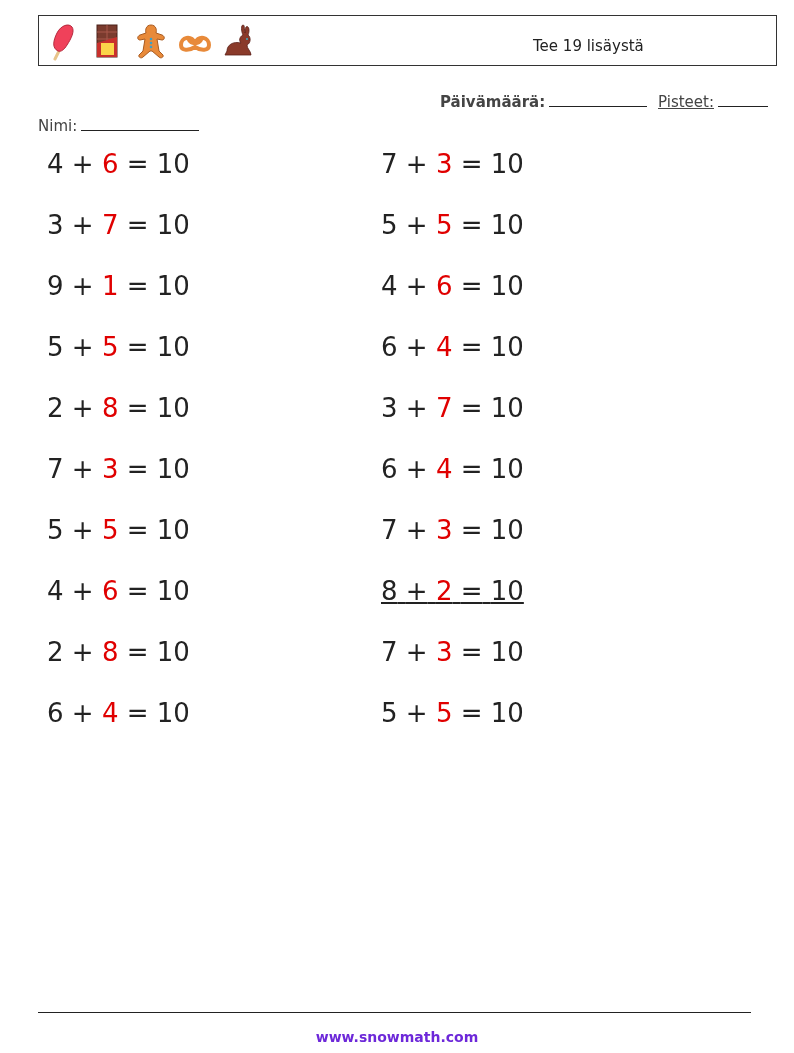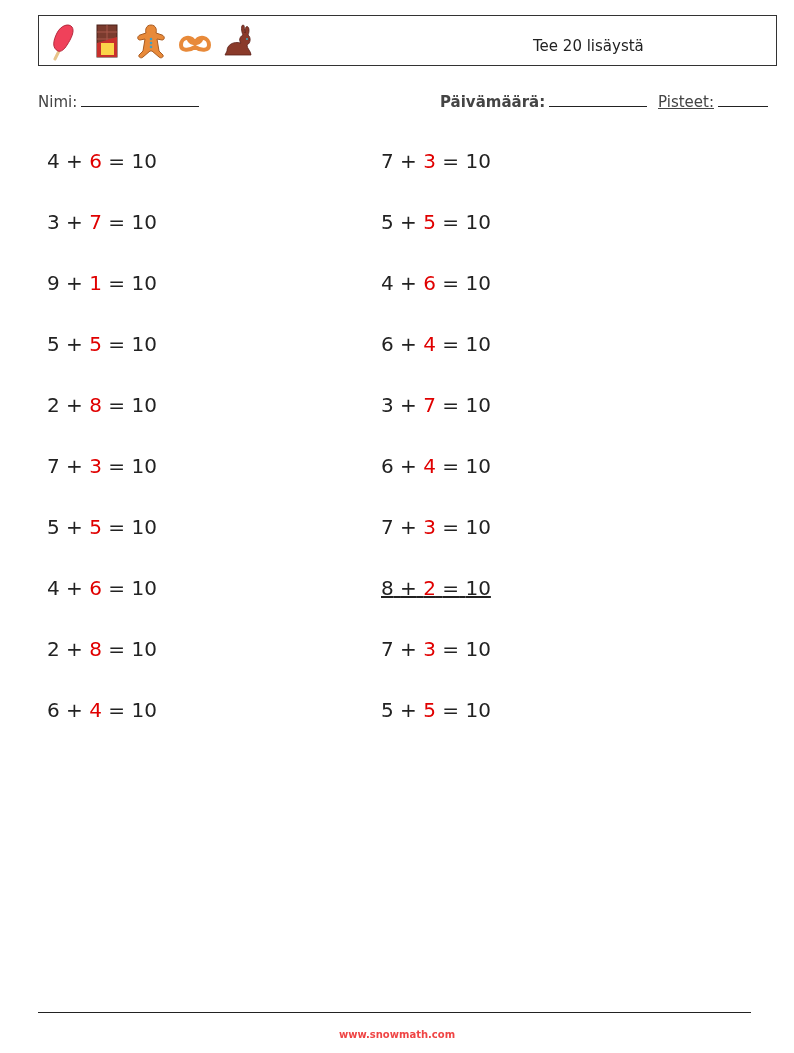--- a/index.html
+++ b/index.html
@@ -3,24 +3,24 @@
 <meta charset="utf-8">
 <style>
   html, body { margin: 0; padding: 0; background: #ffffff; }
   body { width: 794px; height: 1053px; position: relative; font-family: "DejaVu Sans", "Liberation Sans", sans-serif; color: #222; }
   .header-box { position: absolute; left: 38px; top: 15px; width: 739px; height: 51px; border: 1px solid #333; box-sizing: border-box; }
   .icons { position: absolute; left: 6px; top: 4px; height: 42px; display: flex; align-items: center; gap: 8px; }
   .icon { width: 36px; height: 40px; display: inline-block; }
   .title { position: absolute; left: 494px; top: 0; height: 51px; line-height: 60px; font-size: 15px; color: #222; }
   .meta { position: absolute; top: 92px; font-size: 15px; color: #444; white-space: nowrap; }
   .meta .line { display: inline-block; border-bottom: 1px solid #222; vertical-align: baseline; height: 14px; margin-left: 4px; }
-  .problem { position: absolute; font-size: 20px; color: #222; white-space: nowrap; }
+  .problem { position: absolute; font-size: 26px; color: #222; white-space: nowrap; }
   .problem .ans { color: #e00000; }
   .footer-line { position: absolute; left: 38px; top: 1012px; width: 713px; height: 0; border-top: 1.5px solid #222; }
-  .footer { position: absolute; left: 0; width: 794px; top: 1029px; text-align: center; font-size: 10px; font-weight: bold; color: #ef4444; }
+  .footer { position: absolute; left: 0; width: 794px; top: 1029px; text-align: center; font-size: 14px; font-weight: bold; color: #6d28d9; }
 </style>
 </head>
 <body>
 
 <div class="header-box">
   <div class="icons">
     <svg class="icon" viewBox="0 0 36 40">
       <line x1="10" y1="38" x2="15" y2="28" stroke="#e8c48a" stroke-width="3" stroke-linecap="round"></line>
       <path d="M13 30 C7 27 8 20 12 12 C16 4 24 2 27 6 C30 10 26 18 22 24 C19 29 16 31 13 30 Z" fill="#f0415a" stroke="#b52a3e" stroke-width="1"></path>
     </svg>
@@ -40,24 +40,24 @@
     </svg>
     <svg class="icon" viewBox="0 0 36 40">
       <path d="M4 24 C4 16 14 14 18 22 C22 14 32 16 32 24 C32 30 24 30 18 26 C12 30 4 30 4 24 Z" fill="none" stroke="#e88a3a" stroke-width="4"></path>
       <path d="M11 17 C14 24 22 24 25 17" fill="none" stroke="#e88a3a" stroke-width="4"></path>
     </svg>
     <svg class="icon" viewBox="0 0 36 40">
       <path d="M22 4 C20 4 20 10 22 14 C18 16 18 20 20 22 C12 20 6 24 6 30 L4 34 L30 34 C30 30 26 28 26 24 C30 22 30 16 27 14 C29 10 28 4 25 6 C24 8 24 10 24 12 C23 8 24 4 22 4 Z" fill="#8a3a2a" stroke="#5a2018" stroke-width="0.8"></path>
       <circle cx="26" cy="18" r="1" fill="#3ab0c8"></circle>
     </svg>
   </div>
-  <div class="title">Tee 20 lisäystä</div>
+  <div class="title">Tee 19 lisäystä</div>
 </div>
 
-<div class="meta" style="left:38px;">
+<div class="meta" style="left:38px;margin-top:24px;">
   <span>Nimi:</span><span class="line" style="width:118px;"></span>
 </div>
 <div class="meta" style="left:440px;font-weight:bold;">
   <span>Päivämäärä:</span><span class="line" style="width:98px;"></span>
 </div>
 <div class="meta" style="left:658px;text-decoration:underline;">
   <span>Pisteet:</span><span class="line" style="width:50px;"></span>
 </div>
 
 <div id="problems-container">

